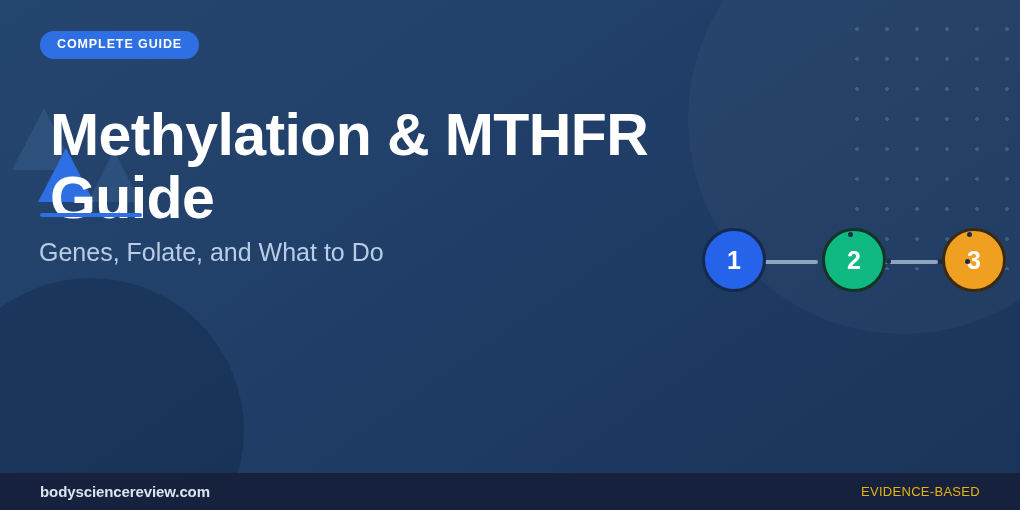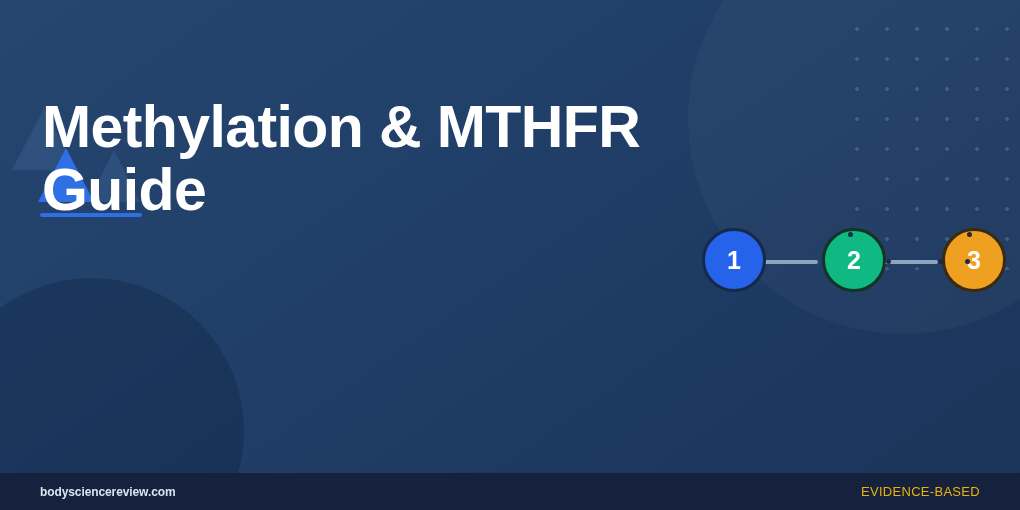--- a/index.html
+++ b/index.html
@@ -107,21 +107,21 @@
     letter-spacing: 0.9px;
     line-height: 1;
     white-space: nowrap;
   }
 
   .title {
     position: absolute;
     left: 38px;
     top: 92px;
     width: 640px;
-    margin: 4px;
+    margin: 12px;
     color: #ffffff;
     font-size: 59px;
     font-weight: bold;
     line-height: 1.06;
     letter-spacing: -0.6px;
   }
 
   .title-underline {
     position: absolute;
     left: 40px;
@@ -214,21 +214,21 @@
     height: 37px;
     background: #15213d;
     display: flex;
     align-items: center;
     justify-content: space-between;
     box-sizing: border-box;
     padding: 0 40px 0 40px;
   }
   .footer-site {
     color: #dbe4f0;
-    font-size: 12px;
+    font-size: 15px;
     font-weight: bold;
     letter-spacing: -0.1px;
   }
   .footer-tag {
     color: #eab308;
     font-size: 13px;
     font-weight: normal;
     letter-spacing: 0.3px;
   }
 </style>
@@ -241,25 +241,27 @@
     <div class="blob-right"></div>
     <div class="blob-bottom-left"></div>
     <div class="dot-grid"></div>
     <div class="tri tri-faint-left"></div>
     <div class="tri tri-faint-right"></div>
     <div class="tri tri-bright"></div>
   </div>
 
   <div class="content">
 
+    <div class="badge">COMPLETE GUIDE</div>
 
     <h1 class="title">Methylation &amp; MTHFR Guide</h1>
 
     <div class="title-underline"></div>
 
+    <p class="subtitle">Genes, Folate, and What to Do</p>
 
     <div class="steps">
       <div class="connector connector-1"></div>
       <div class="connector connector-2"></div>
 
       <div class="step step-1">1</div>
       <div class="step step-2">2</div>
       <div class="step step-3">3</div>
 
       <div class="dot-overlay dot-a"></div>

